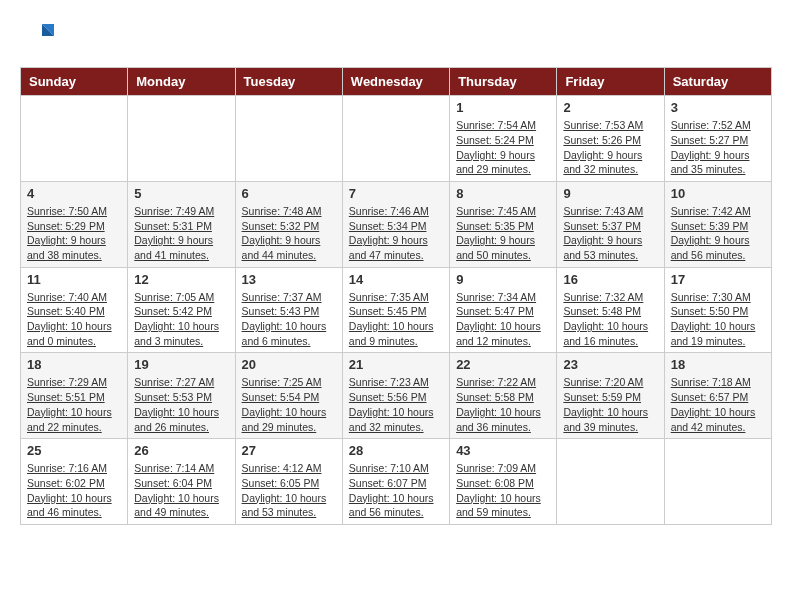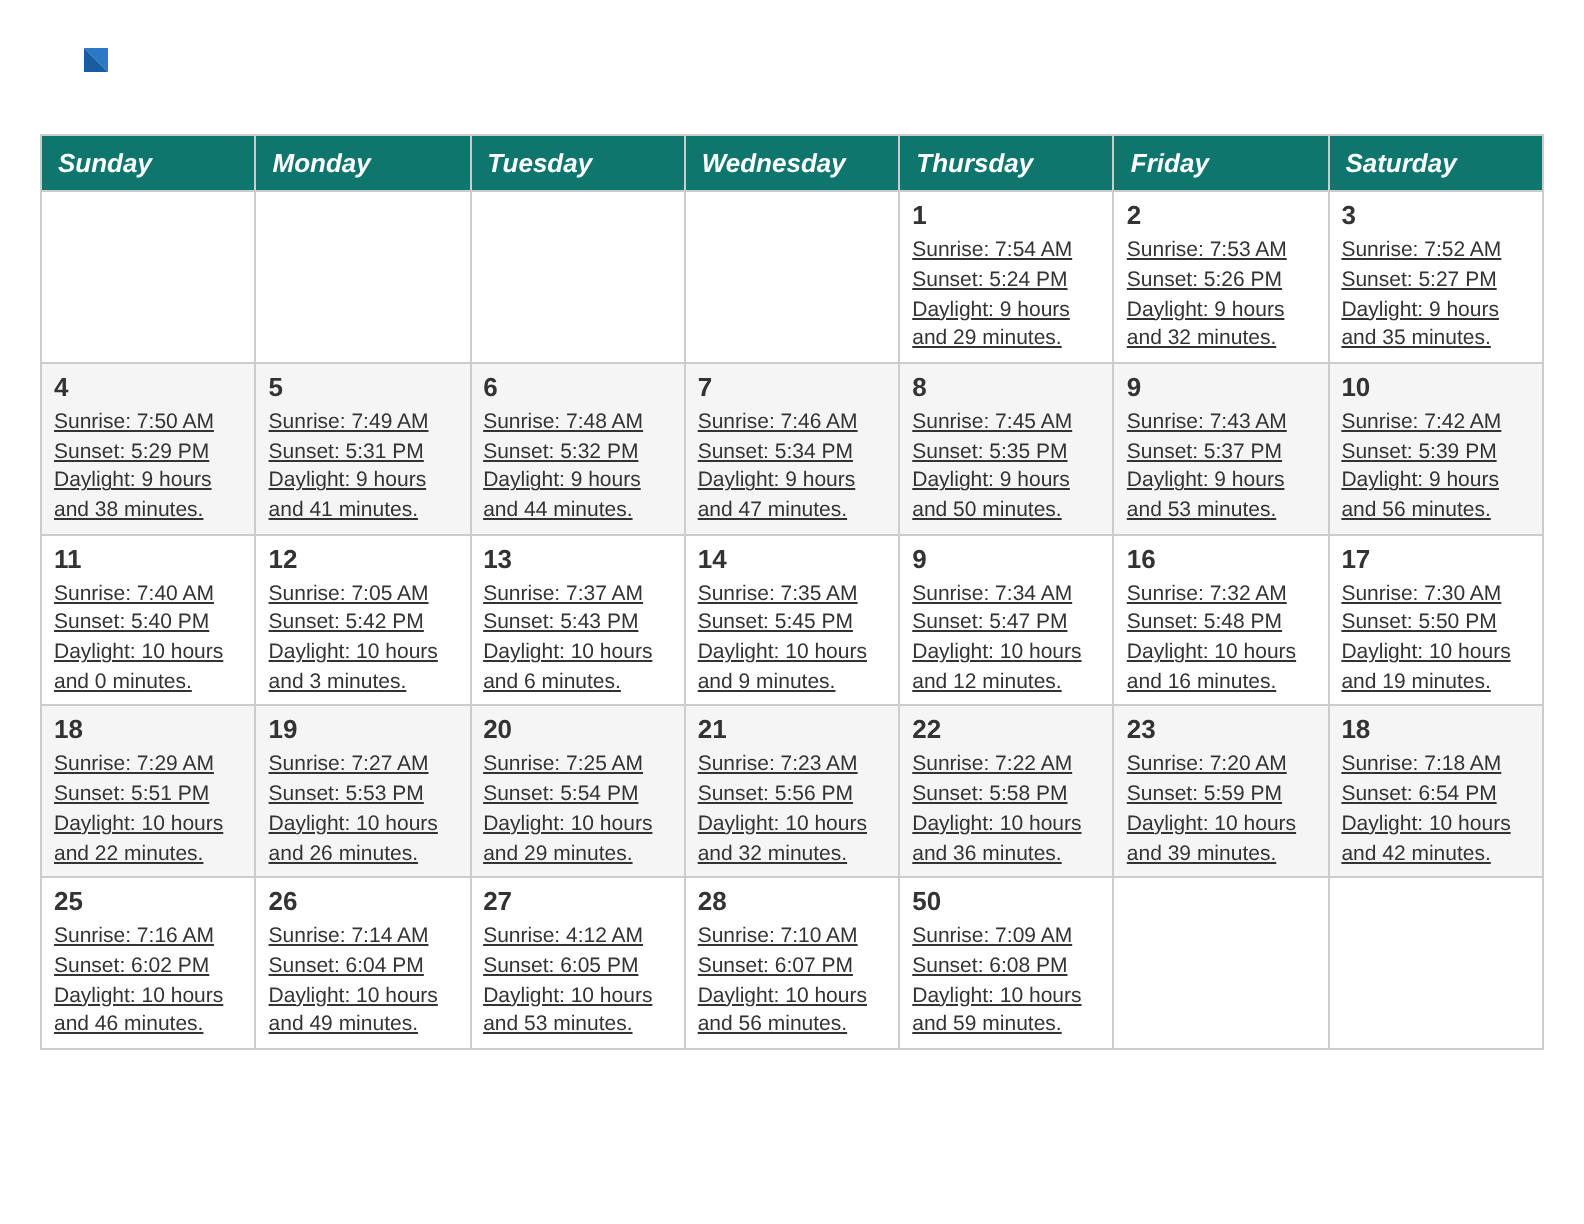--- a/index.html
+++ b/index.html
@@ -43,28 +43,27 @@
     .subtitle {
       font-size: 16px;
       color: #555;
     }
     .calendar {
       width: 100%;
       border-collapse: collapse;
       font-size: 11px;
     }
     .calendar th {
-      background-color: #0f766e;
+      background-color: #7f1d1d;
       color: #fff;
       text-align: left;
       padding: 6px 8px;
       font-size: 13px;
       font-weight: bold;
       border: 1px solid #ccc;
-      font-style: italic;
     }
     .calendar td {
       border: 1px solid #ccc;
       vertical-align: top;
       padding: 4px 6px;
       width: 107px;
       min-height: 80px;
       background: #fff;
     }
     .calendar tr:nth-child(even) td {
@@ -290,21 +289,21 @@
         <td>
           <div class="day-number">23</div>
           <div class="day-info">Sunrise: 7:20 AM
 Sunset: 5:59 PM
 Daylight: 10 hours
 and 39 minutes.</div>
         </td>
         <td>
           <div class="day-number">18</div>
           <div class="day-info">Sunrise: 7:18 AM
-Sunset: 6:54 PM
+Sunset: 6:57 PM
 Daylight: 10 hours
 and 42 minutes.</div>
         </td>
       </tr>
       <tr>
         <td>
           <div class="day-number">25</div>
           <div class="day-info">Sunrise: 7:16 AM
 Sunset: 6:02 PM
 Daylight: 10 hours
@@ -325,21 +324,21 @@
 and 53 minutes.</div>
         </td>
         <td>
           <div class="day-number">28</div>
           <div class="day-info">Sunrise: 7:10 AM
 Sunset: 6:07 PM
 Daylight: 10 hours
 and 56 minutes.</div>
         </td>
         <td>
-          <div class="day-number">50</div>
+          <div class="day-number">43</div>
           <div class="day-info">Sunrise: 7:09 AM
 Sunset: 6:08 PM
 Daylight: 10 hours
 and 59 minutes.</div>
         </td>
         <td class="empty-cell"></td>
         <td class="empty-cell"></td>
       </tr>
     </tbody>
 </table>

